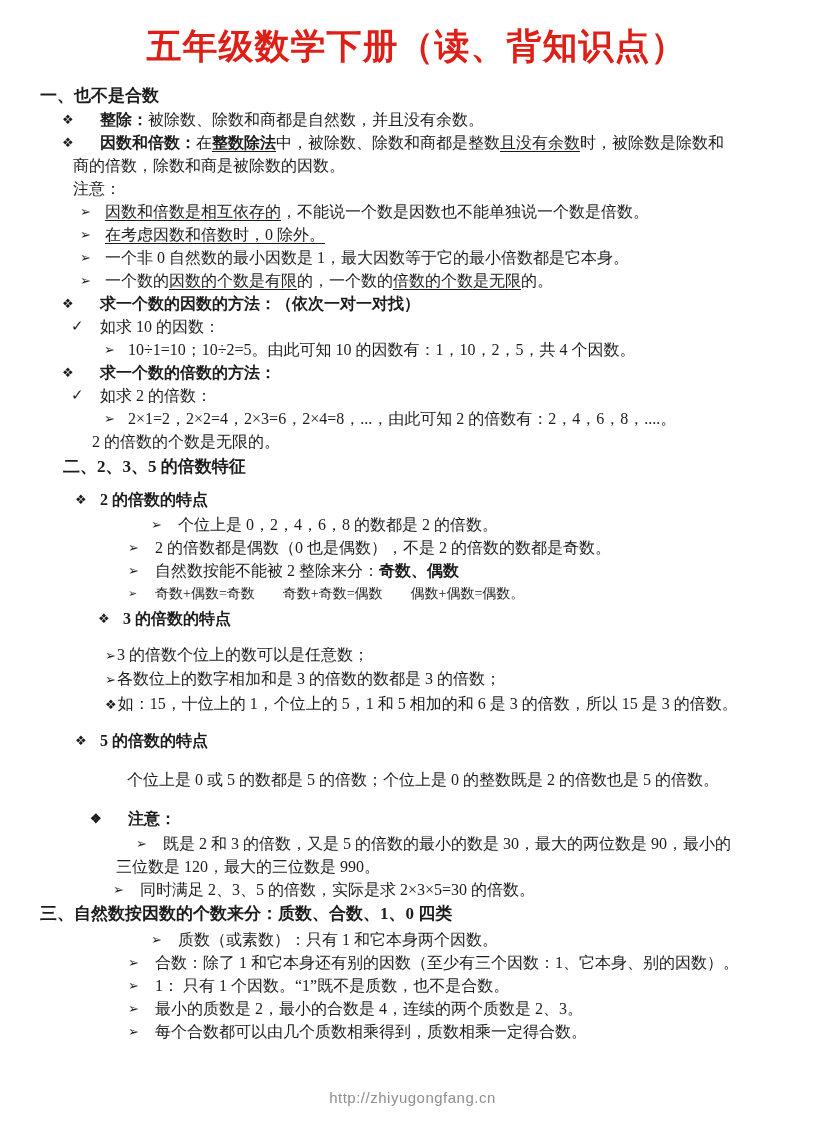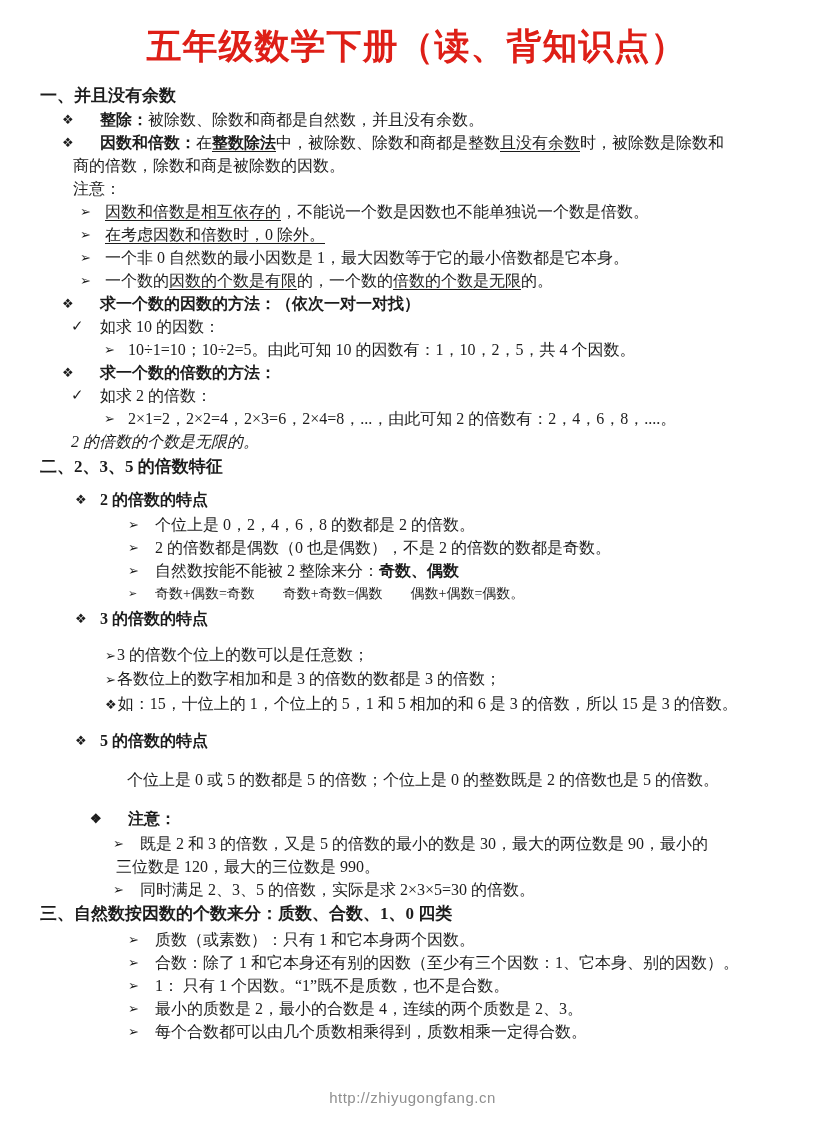--- a/index.html
+++ b/index.html
@@ -32,49 +32,49 @@
   .bu{position:absolute;top:0;font-size:13px;}
   .tx .b{font-weight:bold;}
   .tx .u{text-decoration:underline;text-underline-offset:3px;}
   
   .h{padding-left:40px;font-weight:bold;font-size:17px;line-height:24px;}
   .d1{padding-left:100px;}  .d1 .bu{left:62px;}
   .a1{padding-left:105px;}  .a1 .bu{left:80px;}
   .k1{padding-left:100px;}  .k1 .bu{left:71px;font-size:15px;}
   .a2{padding-left:128px;}  .a2 .bu{left:104px;}
   .c1{padding-left:73px;}
-  .c2{padding-left:71px;font-style:italic;}
+  .c2{padding-left:92px;}
   .d2{padding-left:100px;}  .d2 .bu{left:75px;}
   .a3{padding-left:155px;}  .a3 .bu{left:128px;}
   .a3s{padding-left:155px;font-size:14px;} .a3s .bu{left:128px;font-size:11px;}
   .ta{padding-left:105px;}  .ta .bu{position:static;margin-right:1px;}
   .td{padding-left:105px;}  .td .bu{position:static;margin-right:1px;}
   .p2{padding-left:127px;}
   .dn{padding-left:128px;font-weight:bold;} .dn .bu{left:90px;}
   .an{padding-left:140px;}  .an .bu{left:113px;}
   .cn{padding-left:116px;}
   
-  .g1{margin-top:1px;} .g2{margin-top:2px;} .g3{margin-top:13px;}
+  .g1{margin-top:1px;} .g2{margin-top:2px;margin-left:23px;} .g3{margin-top:13px;}
   .g4{margin-top:16px;} .g9{margin-top:9px;} .g13{margin-top:13px;}
   .footer{
     margin-top:46px;
     text-align:center;
     font-family:"Liberation Sans","DejaVu Sans",sans-serif;
     font-size:15px;
     color:#8f8f8f;
     letter-spacing:0.5px;
   }
 </style>
 </head>
 <body>
 
 <div id="page" style="color: rgb(28, 28, 28);">
   <div class="title" style="color: rgb(222, 31, 23); margin-left: 8px;">五年级数学下册（读、背知识点）</div>
   <div id="doc">
-      <div class="line h"><span class="tx"><span>一、并且没有余数</span></span></div>
+      <div class="line h"><span class="tx"><span>一、也不是合数</span></span></div>
       <div class="line d1"><span class="bu">❖</span><span class="tx"><span class="b">整除：</span><span>被除数、除数和商都是自然数，并且没有余数。</span></span></div>
       <div class="line d1"><span class="bu">❖</span><span class="tx"><span class="b">因数和倍数：</span><span>在</span><span class="b u">整数除法</span><span>中，被除数、除数和商都是整数</span><span class="u">且没有余数</span><span>时，被除数是除数和</span></span></div>
       <div class="line c1"><span class="tx"><span>商的倍数，除数和商是被除数的因数。</span></span></div>
       <div class="line c1"><span class="tx"><span>注意：</span></span></div>
       <div class="line a1"><span class="bu">➢</span><span class="tx"><span class="u">因数和倍数是相互依存的</span><span>，不能说一个数是因数也不能单独说一个数是倍数。</span></span></div>
       <div class="line a1"><span class="bu">➢</span><span class="tx"><span class="u">在考虑因数和倍数时，0 除外。</span></span></div>
       <div class="line a1"><span class="bu">➢</span><span class="tx"><span>一个非 0 自然数的最小因数是 1，最大因数等于它的最小倍数都是它本身。</span></span></div>
       <div class="line a1"><span class="bu">➢</span><span class="tx"><span>一个数的</span><span class="u">因数的个数是有限</span><span>的，一个数的</span><span class="u">倍数的个数是无限</span><span>的。</span></span></div>
       <div class="line d1"><span class="bu">❖</span><span class="tx"><span class="b">求一个数的因数的方法：（依次一对一对找）</span></span></div>
       <div class="line k1"><span class="bu">✓</span><span class="tx"><span>如求 10 的因数：</span></span></div>

